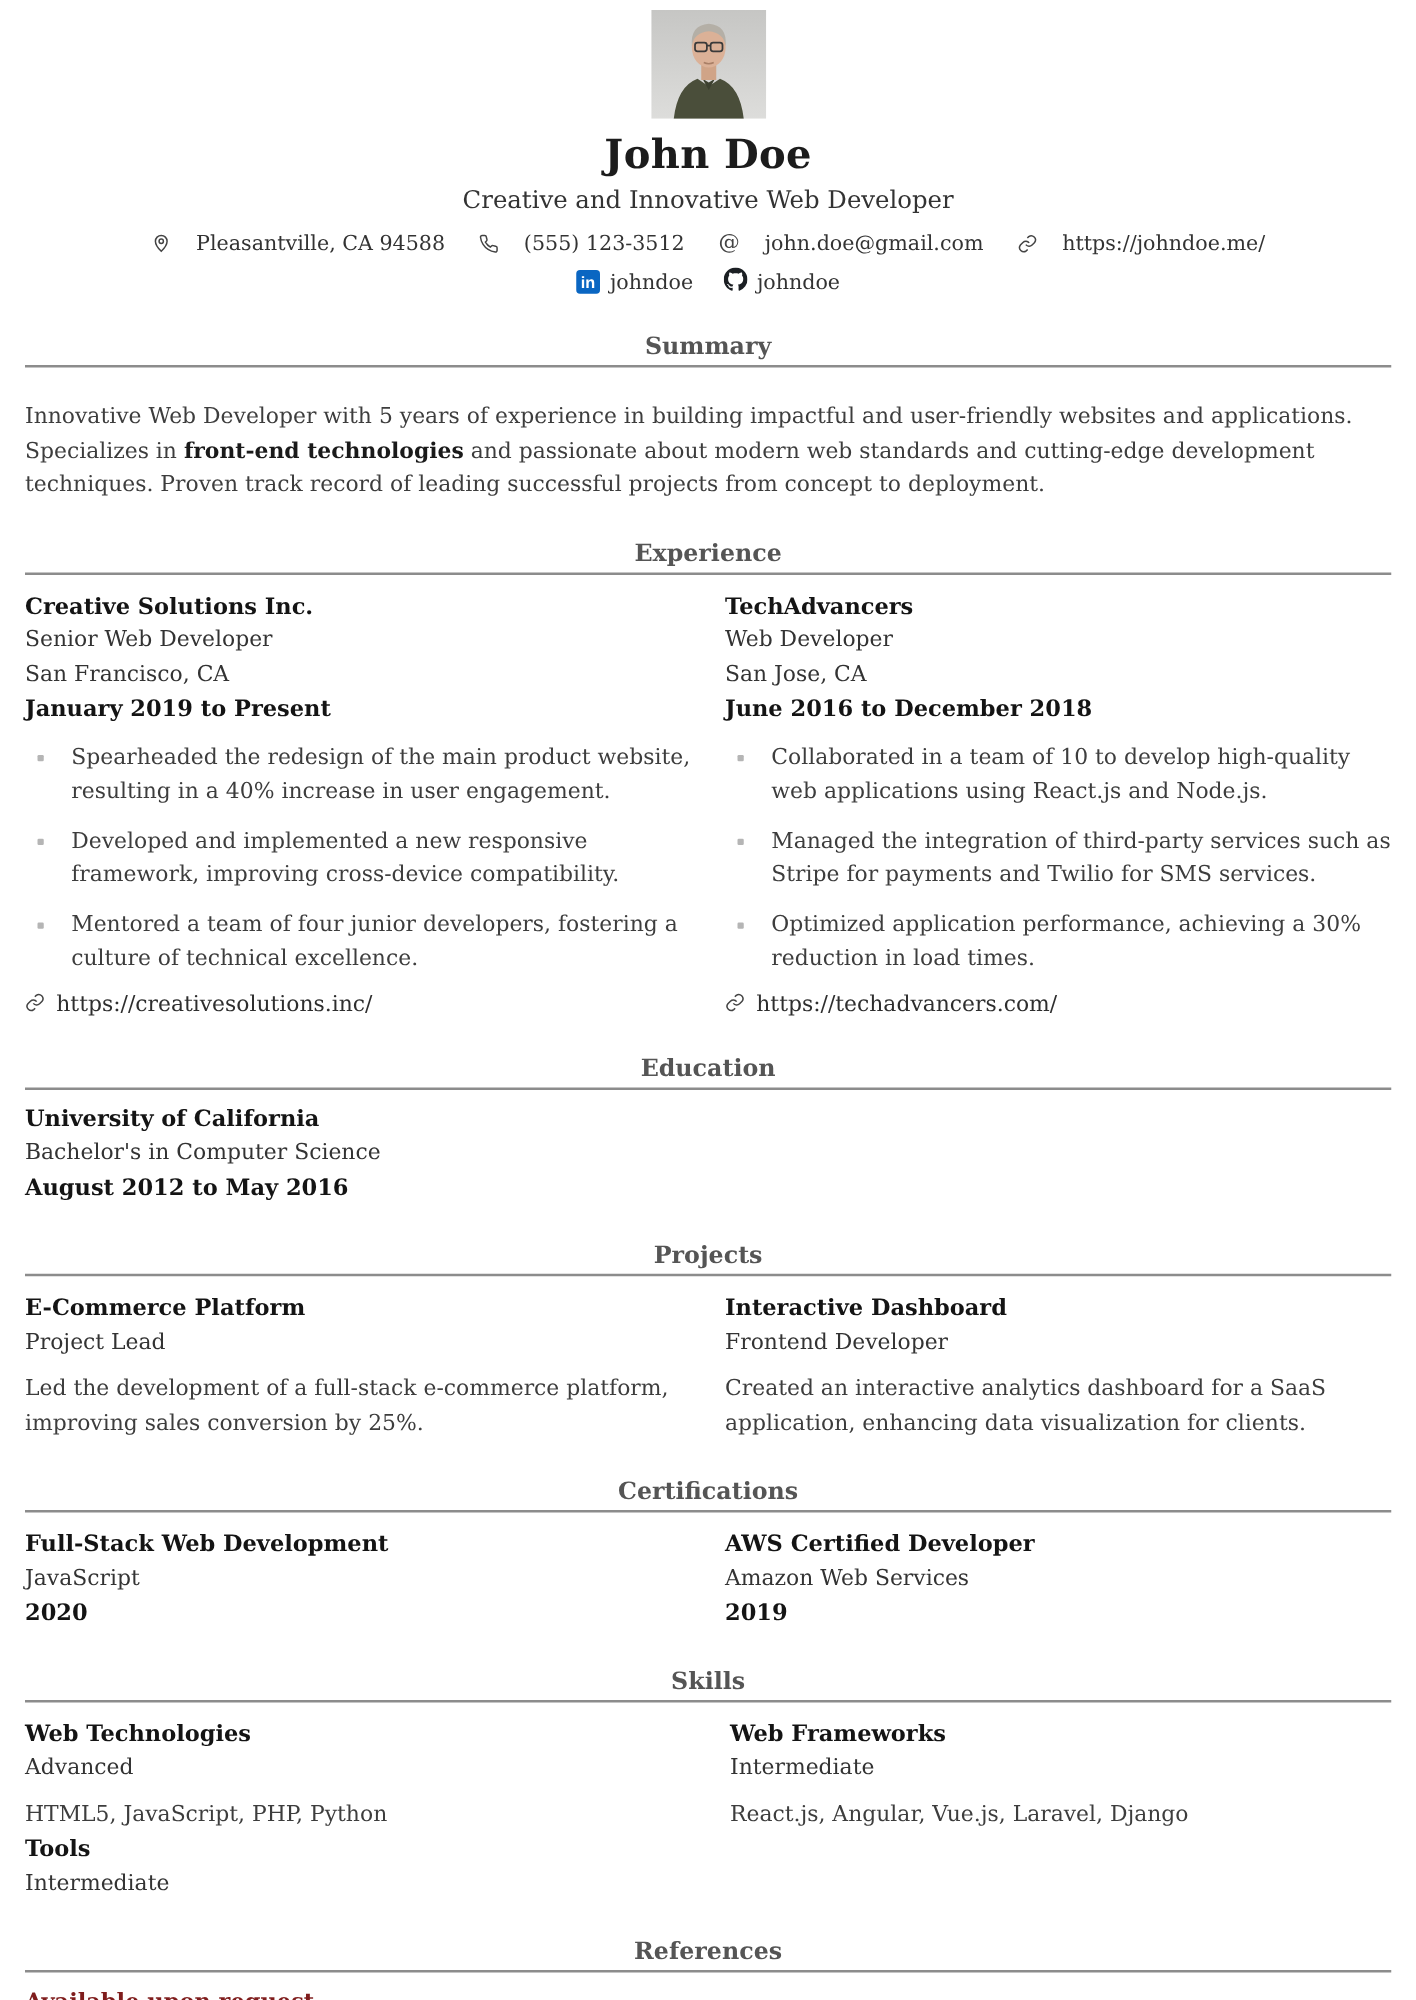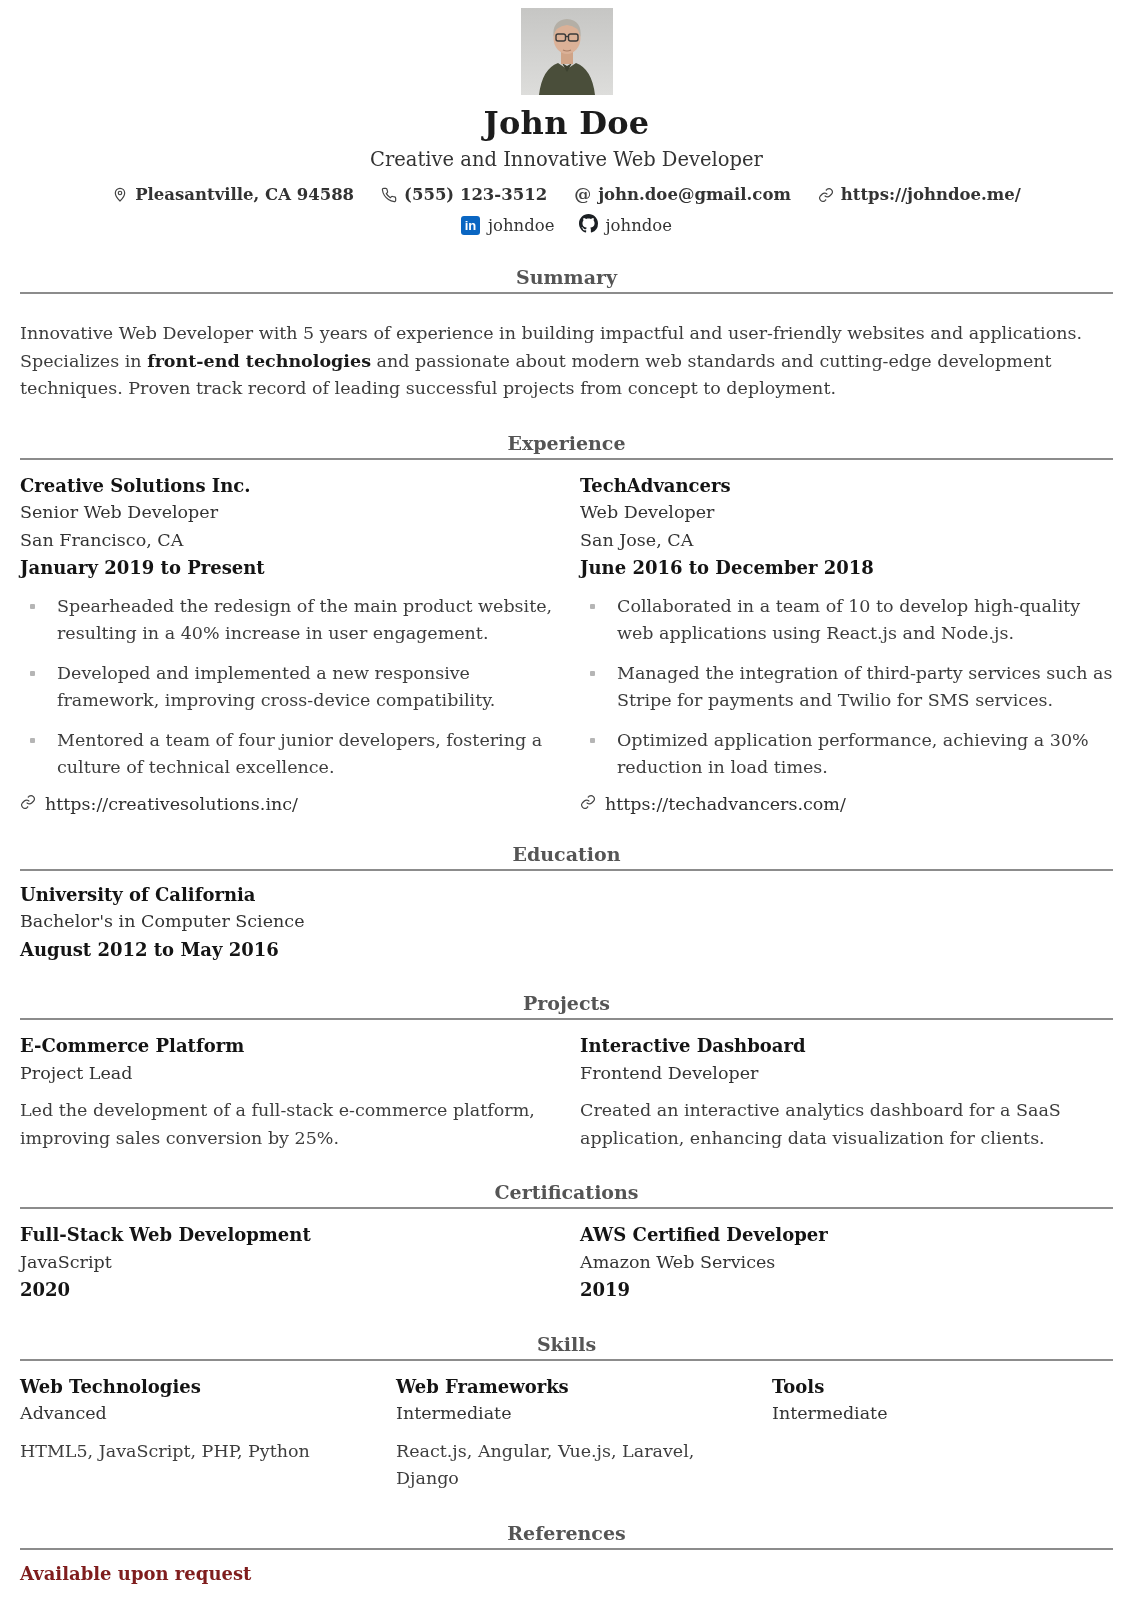--- a/index.html
+++ b/index.html
@@ -26,21 +26,21 @@
     font-weight: 700;
     color: #1c1c1c;
     letter-spacing: 0.3px;
   }
   .job-title { margin-top: 6px; font-size: 19.5px; color: #333; }
   .contact-row {
     margin-top: 14px;
     display: flex; justify-content: center; align-items: center;
     gap: 27px; font-size: 16.5px; color: #333;
   }
-  .contact-item { display: flex; align-items: center; gap: 7px; font-weight: bold; }
+  .contact-item { display: flex; align-items: center; gap: 20px; }
   .contact-item svg { display: block; }
   .at-glyph { font-size: 17px; color: #444; line-height: 1; }
   .social-row {
     margin-top: 10px;
     display: flex; justify-content: center; align-items: center;
     gap: 24px; font-size: 16.5px; color: #333;
   }
   .social-item { display: flex; align-items: center; gap: 8px; }
   .li-badge {
     width: 19px; height: 19px; background: #0a66c2; border-radius: 3px;
@@ -52,21 +52,21 @@
   
   .section { margin-top: 29px; }
   .sec-head { text-align: center; font-size: 19px; color: #555; font-weight: 700; }
   .rule { border-bottom: 2px solid #8c8c8c; margin-top: 4px; }
 
   .body-text { font-size: 17.5px; line-height: 27.5px; color: #3d3d3d; }
   .summary-text { margin-top: 26px; }
   .bold-inline { font-weight: 700; color: #1a1a1a; }
 
   .two-col { display: grid; grid-template-columns: 1fr 1fr; column-gap: 27px; margin-top: 12px; }
-  .three-col { display: grid; grid-template-columns: 1fr 1fr 1fr; column-gap: 35px; margin-top: 12px; }
+  .three-col { display: grid; grid-template-columns: 1fr 1fr; column-gap: 35px; margin-top: 12px; }
 
   .line { font-size: 17.5px; line-height: 27.5px; color: #333; }
   .line-bold { font-size: 18px; line-height: 27.5px; font-weight: 700; color: #141414; }
 
   ul.bullets { list-style: none; margin-top: 11px; }
   ul.bullets li {
     position: relative; padding-left: 37px; margin-bottom: 12px;
     font-size: 17.5px; line-height: 27.5px; color: #3d3d3d;
   }
   ul.bullets li::before {

